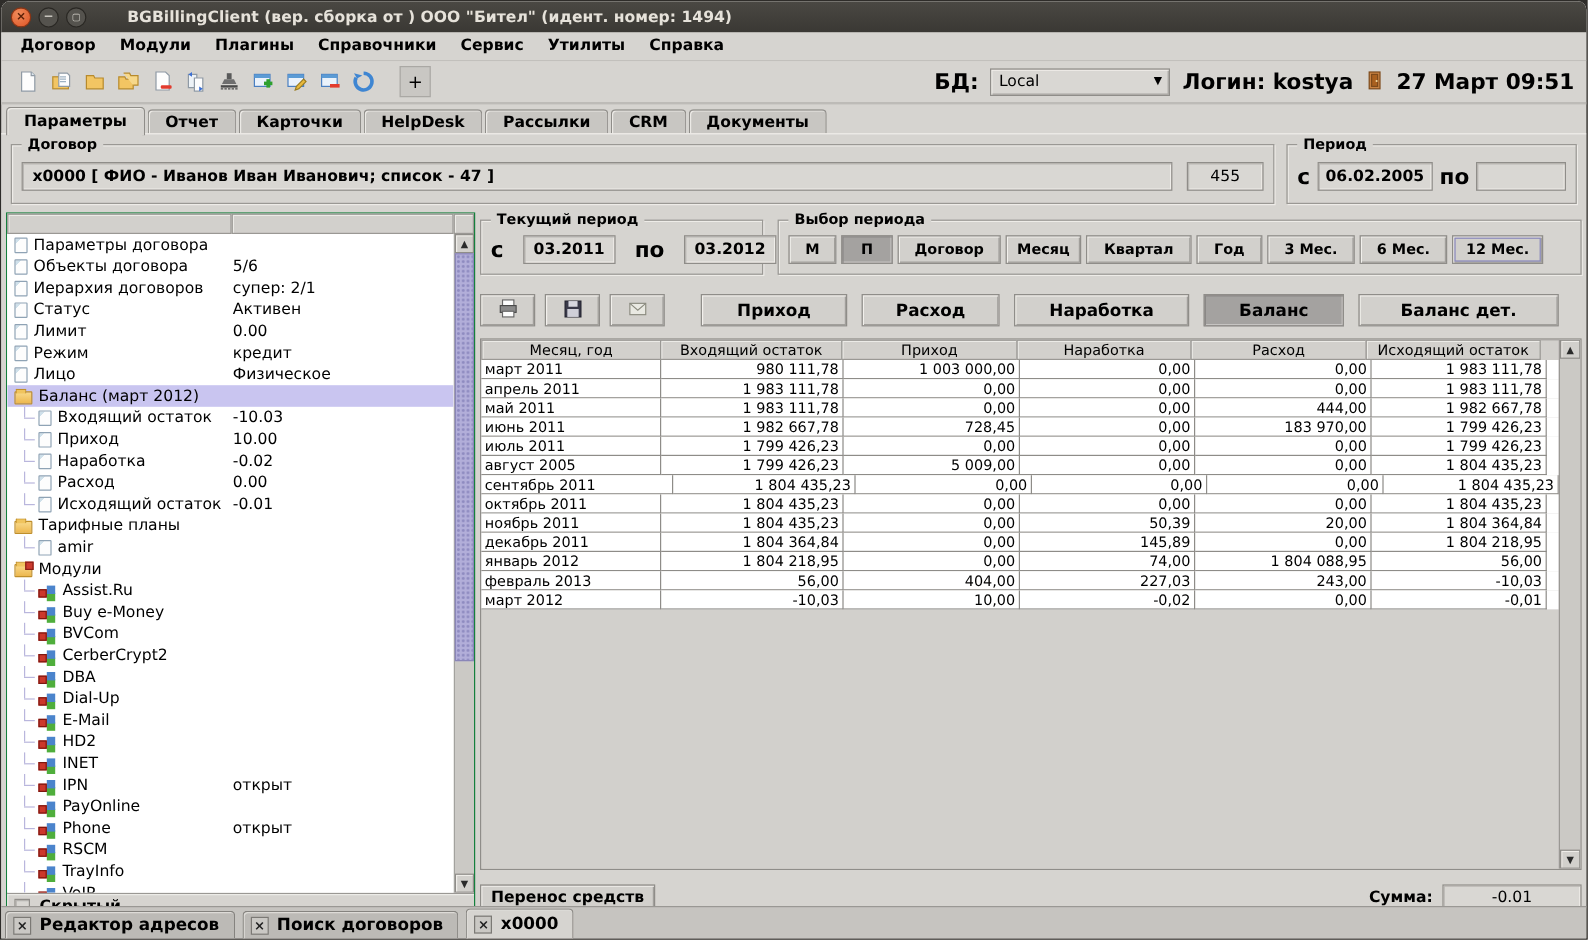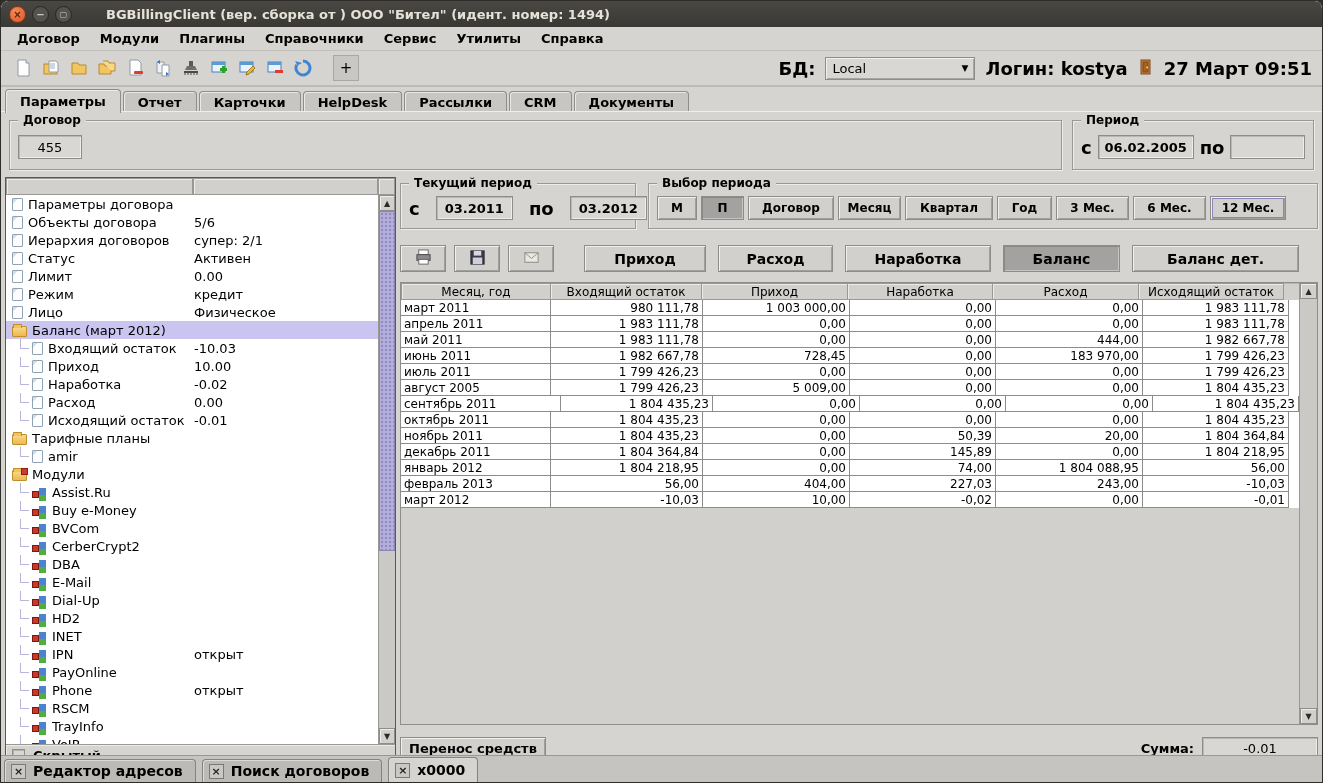--- a/index.html
+++ b/index.html
@@ -238,20 +238,21 @@
       <div class="ttab">HelpDesk</div>
       <div class="ttab">Рассылки</div>
       <div class="ttab">CRM</div>
       <div class="ttab">Документы</div>
     </div>
 
   <div class="content">
     <div class="top-strip">
       <div class="gb gb-dogovor">
         <div class="gb-legend">Договор</div>
+        <div class="tf bold contract-field">х0000 [ ФИО - Иванов Иван Иванович; список - 47 ]</div>
         <div class="tf center contract-id">455</div>
       </div>
       <div class="gb gb-period">
         <div class="gb-legend">Период</div>
         <span class="lbl-b">с</span>
         <div class="tf bold center date-f">06.02.2005</div>
         <span class="lbl-b">по</span>
         <div class="tf bold center date-f"></div>
       </div>
     </div>
@@ -378,26 +379,26 @@
                 <span class="tlabel">CerberCrypt2</span>
               </div>
               <div class="trow">
                 <span class="conn"></span>
                 <span class="ic-module"></span>
                 <span class="tlabel">DBA</span>
               </div>
               <div class="trow">
                 <span class="conn"></span>
                 <span class="ic-module"></span>
+                <span class="tlabel">Dial-Up</span>
+              </div>
+              <div class="trow">
+                <span class="conn"></span>
+                <span class="ic-module"></span>
                 <span class="tlabel">E-Mail</span>
-              </div>
-              <div class="trow">
-                <span class="conn"></span>
-                <span class="ic-module"></span>
-                <span class="tlabel">Dial-Up</span>
               </div>
               <div class="trow">
                 <span class="conn"></span>
                 <span class="ic-module"></span>
                 <span class="tlabel">HD2</span>
               </div>
               <div class="trow">
                 <span class="conn"></span>
                 <span class="ic-module"></span>
                 <span class="tlabel">INET</span>

